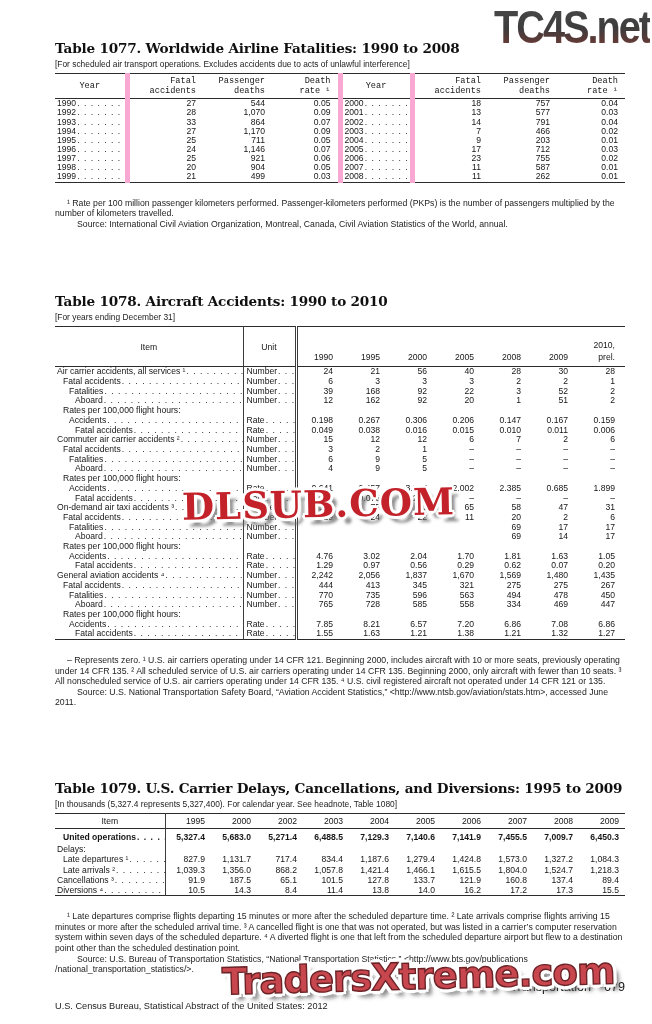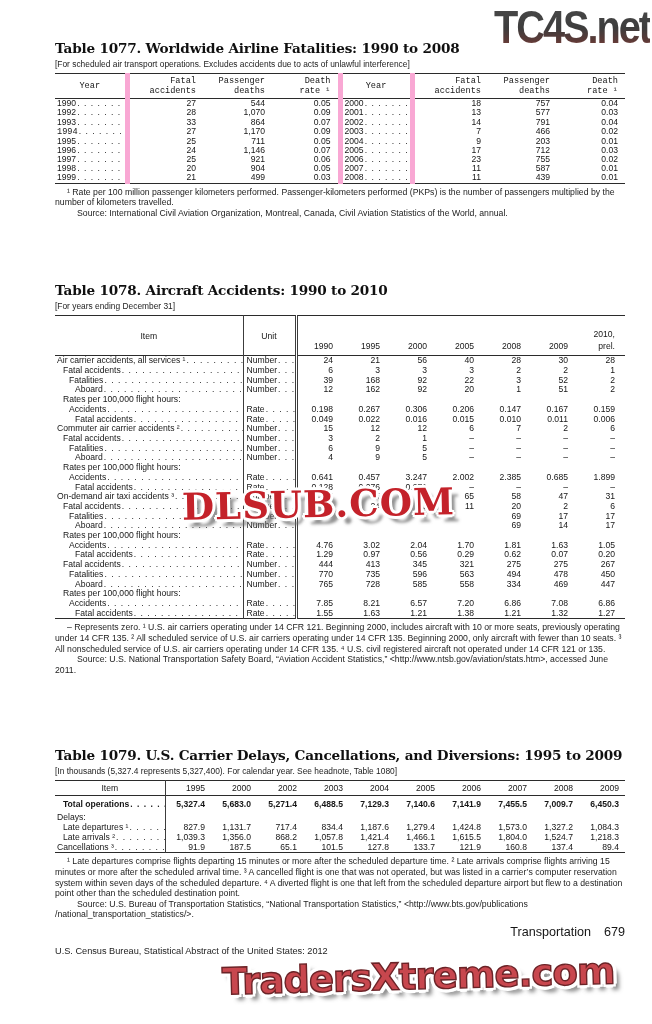--- a/index.html
+++ b/index.html
@@ -10,21 +10,21 @@
   }
   .page{position:absolute;left:55px;top:0;width:570px;}
 
   
   .title{
     font-family:"DejaVu Serif",serif;font-weight:bold;font-size:13.6px;
     letter-spacing:-0.2px;color:#101010;margin:0 0 3px 0;
   }
   .headnote{font-size:8.4px;margin:0 0 4px 0;color:#1c1c1c;}
   .footnote{
-    margin:3px 0 0 0;font-size:8.7px;line-height:10.6px;color:#1c1c1c;
+    margin:15px 0 0 0;font-size:8.7px;line-height:10.6px;color:#1c1c1c;
     text-indent:12px;text-align:left;
   }
   .source{text-indent:22px;margin-top:0;}
   .it{}
 
   
   .tbl{
     border-collapse:collapse;table-layout:fixed;width:570px;
     font-size:8.6px;color:#161616;
     border-top:1.4px solid #2b2b2b;border-bottom:1.4px solid #2b2b2b;
@@ -202,21 +202,21 @@
                 <span class="dots"></span>
               </div>
             </td>
             <td class="num vl">14</td>
             <td class="num">791</td>
             <td class="num">0.04</td>
           </tr>
           <tr>
             <td class="yr">
               <div class="lead">
-                <span class="txt" style="padding-left: 2px; font-family: Liberation Mono, monospace;">1994</span>
+                <span class="txt" style="padding-left: 2px;">1994</span>
                 <span class="dots"></span>
               </div>
             </td>
             <td class="num vl">27</td>
             <td class="num">1,170</td>
             <td class="num">0.09</td>
             <td class="yr vl">
               <div class="lead">
                 <span class="txt" style="padding-left: 2px;">2003</span>
                 <span class="dots"></span>
@@ -316,21 +316,21 @@
             <td class="num vl">21</td>
             <td class="num">499</td>
             <td class="num">0.03</td>
             <td class="yr vl">
               <div class="lead">
                 <span class="txt" style="padding-left: 2px;">2008</span>
                 <span class="dots"></span>
               </div>
             </td>
             <td class="num vl">11</td>
-            <td class="num">439</td>
+            <td class="num">262</td>
             <td class="num">0.01</td>
           </tr>
         </tbody>
     </table>
     <p class="footnote">¹ Rate per 100 million passenger kilometers performed. Passenger-kilometers performed (PKPs) is the number of passengers multiplied by the number of kilometers travelled.</p>
     <p class="footnote source"><span>Source: International Civil Aviation Organization, Montreal, Canada, </span><span class="it">Civil Aviation Statistics of the World</span><span>, annual.</span></p>
   </section>
 
   <section class="sec sec-1078">
     <h2 class="title">Table 1078. Aircraft Accidents: 1990 to 2010</h2>
@@ -489,21 +489,21 @@
                 <span class="dots"></span>
               </div>
             </td>
             <td class="unit unitcol">
               <div class="lead">
                 <span class="txt" style="padding-left: 3px;">Rate</span>
                 <span class="dots"></span>
               </div>
             </td>
             <td class="num">0.049</td>
-            <td class="num">0.022</td>
+            <td class="num">0.038</td>
             <td class="num">0.016</td>
             <td class="num">0.015</td>
             <td class="num">0.010</td>
             <td class="num">0.011</td>
             <td class="num">0.006</td>
           </tr>
           <tr>
             <td class="item">
               <div class="lead">
                 <span class="txt" style="padding-left: 2px;">Commuter air carrier accidents ²</span>
@@ -777,20 +777,41 @@
                 <span class="dots"></span>
               </div>
             </td>
             <td class="num">1.29</td>
             <td class="num">0.97</td>
             <td class="num">0.56</td>
             <td class="num">0.29</td>
             <td class="num">0.62</td>
             <td class="num">0.07</td>
             <td class="num">0.20</td>
+          </tr>
+          <tr>
+            <td class="item">
+              <div class="lead">
+                <span class="txt" style="padding-left: 2px;">General aviation accidents ⁴</span>
+                <span class="dots"></span>
+              </div>
+            </td>
+            <td class="unit unitcol">
+              <div class="lead">
+                <span class="txt" style="padding-left: 3px;">Number</span>
+                <span class="dots"></span>
+              </div>
+            </td>
+            <td class="num">2,242</td>
+            <td class="num">2,056</td>
+            <td class="num">1,837</td>
+            <td class="num">1,670</td>
+            <td class="num">1,569</td>
+            <td class="num">1,480</td>
+            <td class="num">1,435</td>
           </tr>
           <tr>
             <td class="item">
               <div class="lead">
                 <span class="txt" style="padding-left: 8px;">Fatal accidents</span>
                 <span class="dots"></span>
               </div>
             </td>
             <td class="unit unitcol">
               <div class="lead">
@@ -940,21 +961,21 @@
             <th class="yrh">2006</th>
             <th class="yrh">2007</th>
             <th class="yrh">2008</th>
             <th class="yrh">2009</th>
           </tr>
         </thead>
       <tbody>
           <tr class="b first">
             <td class="item ic">
               <div class="lead">
-                <span class="txt" style="padding-left: 8px;">Total operations</span>
+                <span class="txt" style="padding-left: 8px;">United operations</span>
                 <span class="dots"></span>
               </div>
             </td>
             <td class="num">5,327.4</td>
             <td class="num">5,683.0</td>
             <td class="num">5,271.4</td>
             <td class="num">6,488.5</td>
             <td class="num">7,129.3</td>
             <td class="num">7,140.6</td>
             <td class="num">7,141.9</td>
@@ -1026,20 +1047,38 @@
             <td class="num">187.5</td>
             <td class="num">65.1</td>
             <td class="num">101.5</td>
             <td class="num">127.8</td>
             <td class="num">133.7</td>
             <td class="num">121.9</td>
             <td class="num">160.8</td>
             <td class="num">137.4</td>
             <td class="num">89.4</td>
           </tr>
+          <tr>
+            <td class="item ic">
+              <div class="lead">
+                <span class="txt" style="padding-left: 2px;">Diversions ⁴</span>
+                <span class="dots"></span>
+              </div>
+            </td>
+            <td class="num">10.5</td>
+            <td class="num">14.3</td>
+            <td class="num">8.4</td>
+            <td class="num">11.4</td>
+            <td class="num">13.8</td>
+            <td class="num">14.0</td>
+            <td class="num">16.2</td>
+            <td class="num">17.2</td>
+            <td class="num">17.3</td>
+            <td class="num">15.5</td>
+          </tr>
         </tbody>
     </table>
     <p class="footnote">¹ Late departures comprise flights departing 15 minutes or more after the scheduled departure time. ² Late arrivals comprise flights arriving 15 minutes or more after the scheduled arrival time. ³ A cancelled flight is one that was not operated, but was listed in a carrier’s computer reservation system within seven days of the scheduled departure. ⁴ A diverted flight is one that left from the scheduled departure airport but flew to a destination point other than the scheduled destination point.</p>
     <p class="footnote source">Source: U.S. Bureau of Transportation Statistics, “National Transportation Statistics,” &lt;http://www.bts.gov/publications /national_transportation_statistics/&gt;.</p>
   </section>
 
   <div class="pageno">
     <span>Transportation</span><span class="pagenum">679</span>
   </div>
   <p class="census">U.S. Census Bureau, Statistical Abstract of the United States: 2012</p>

